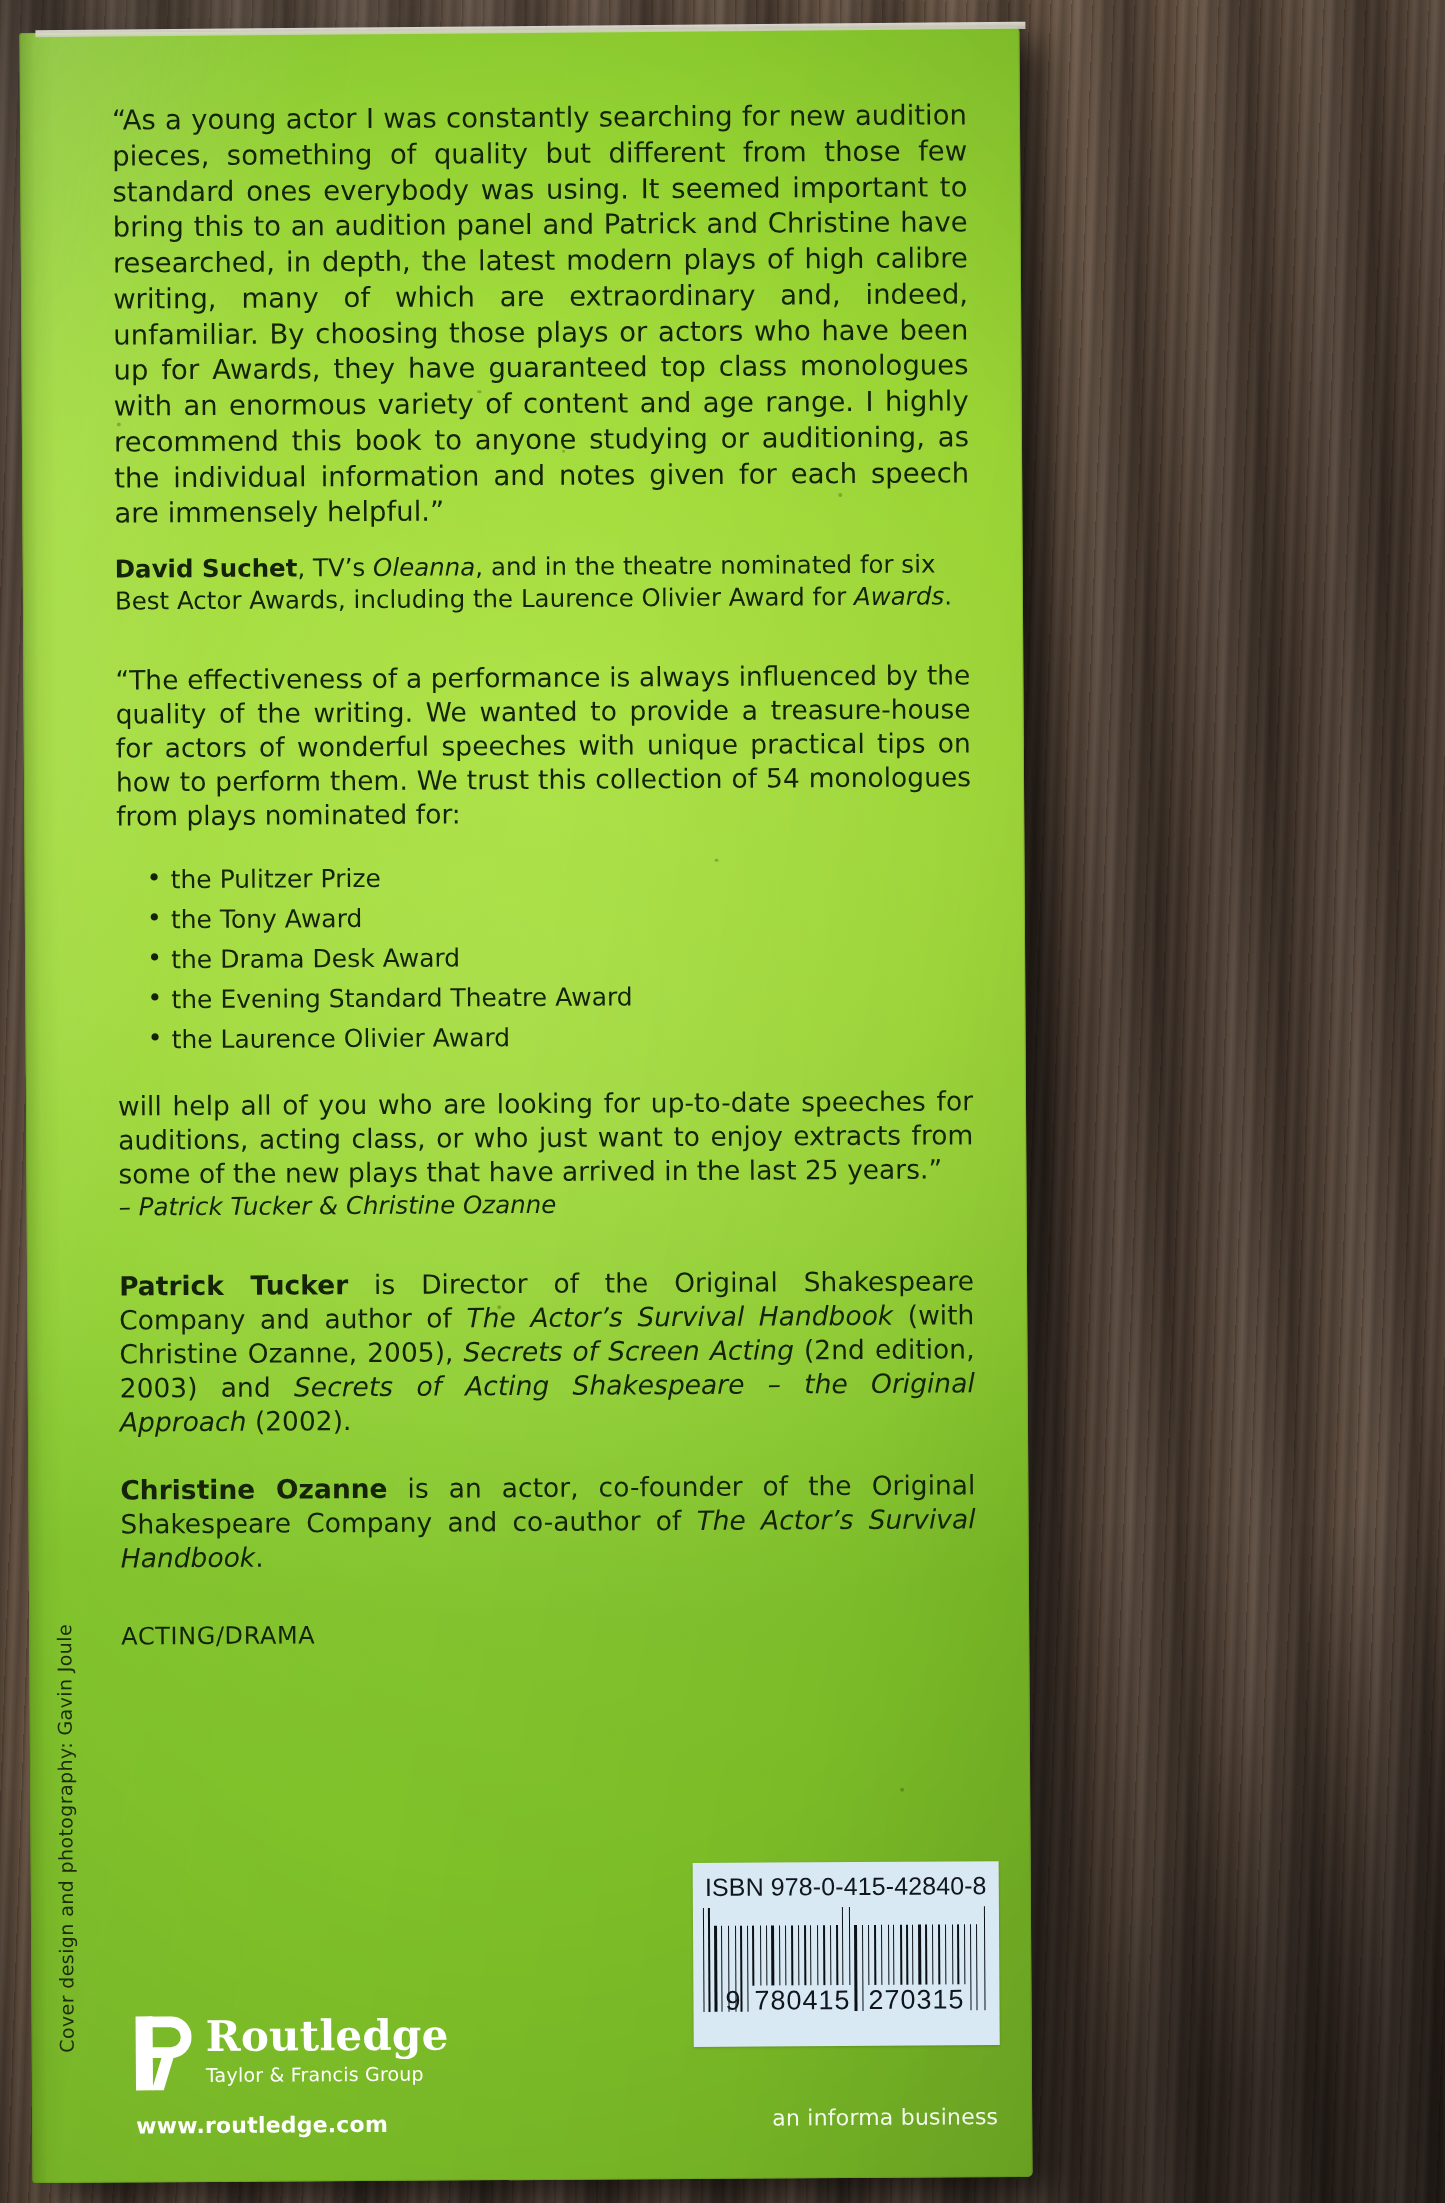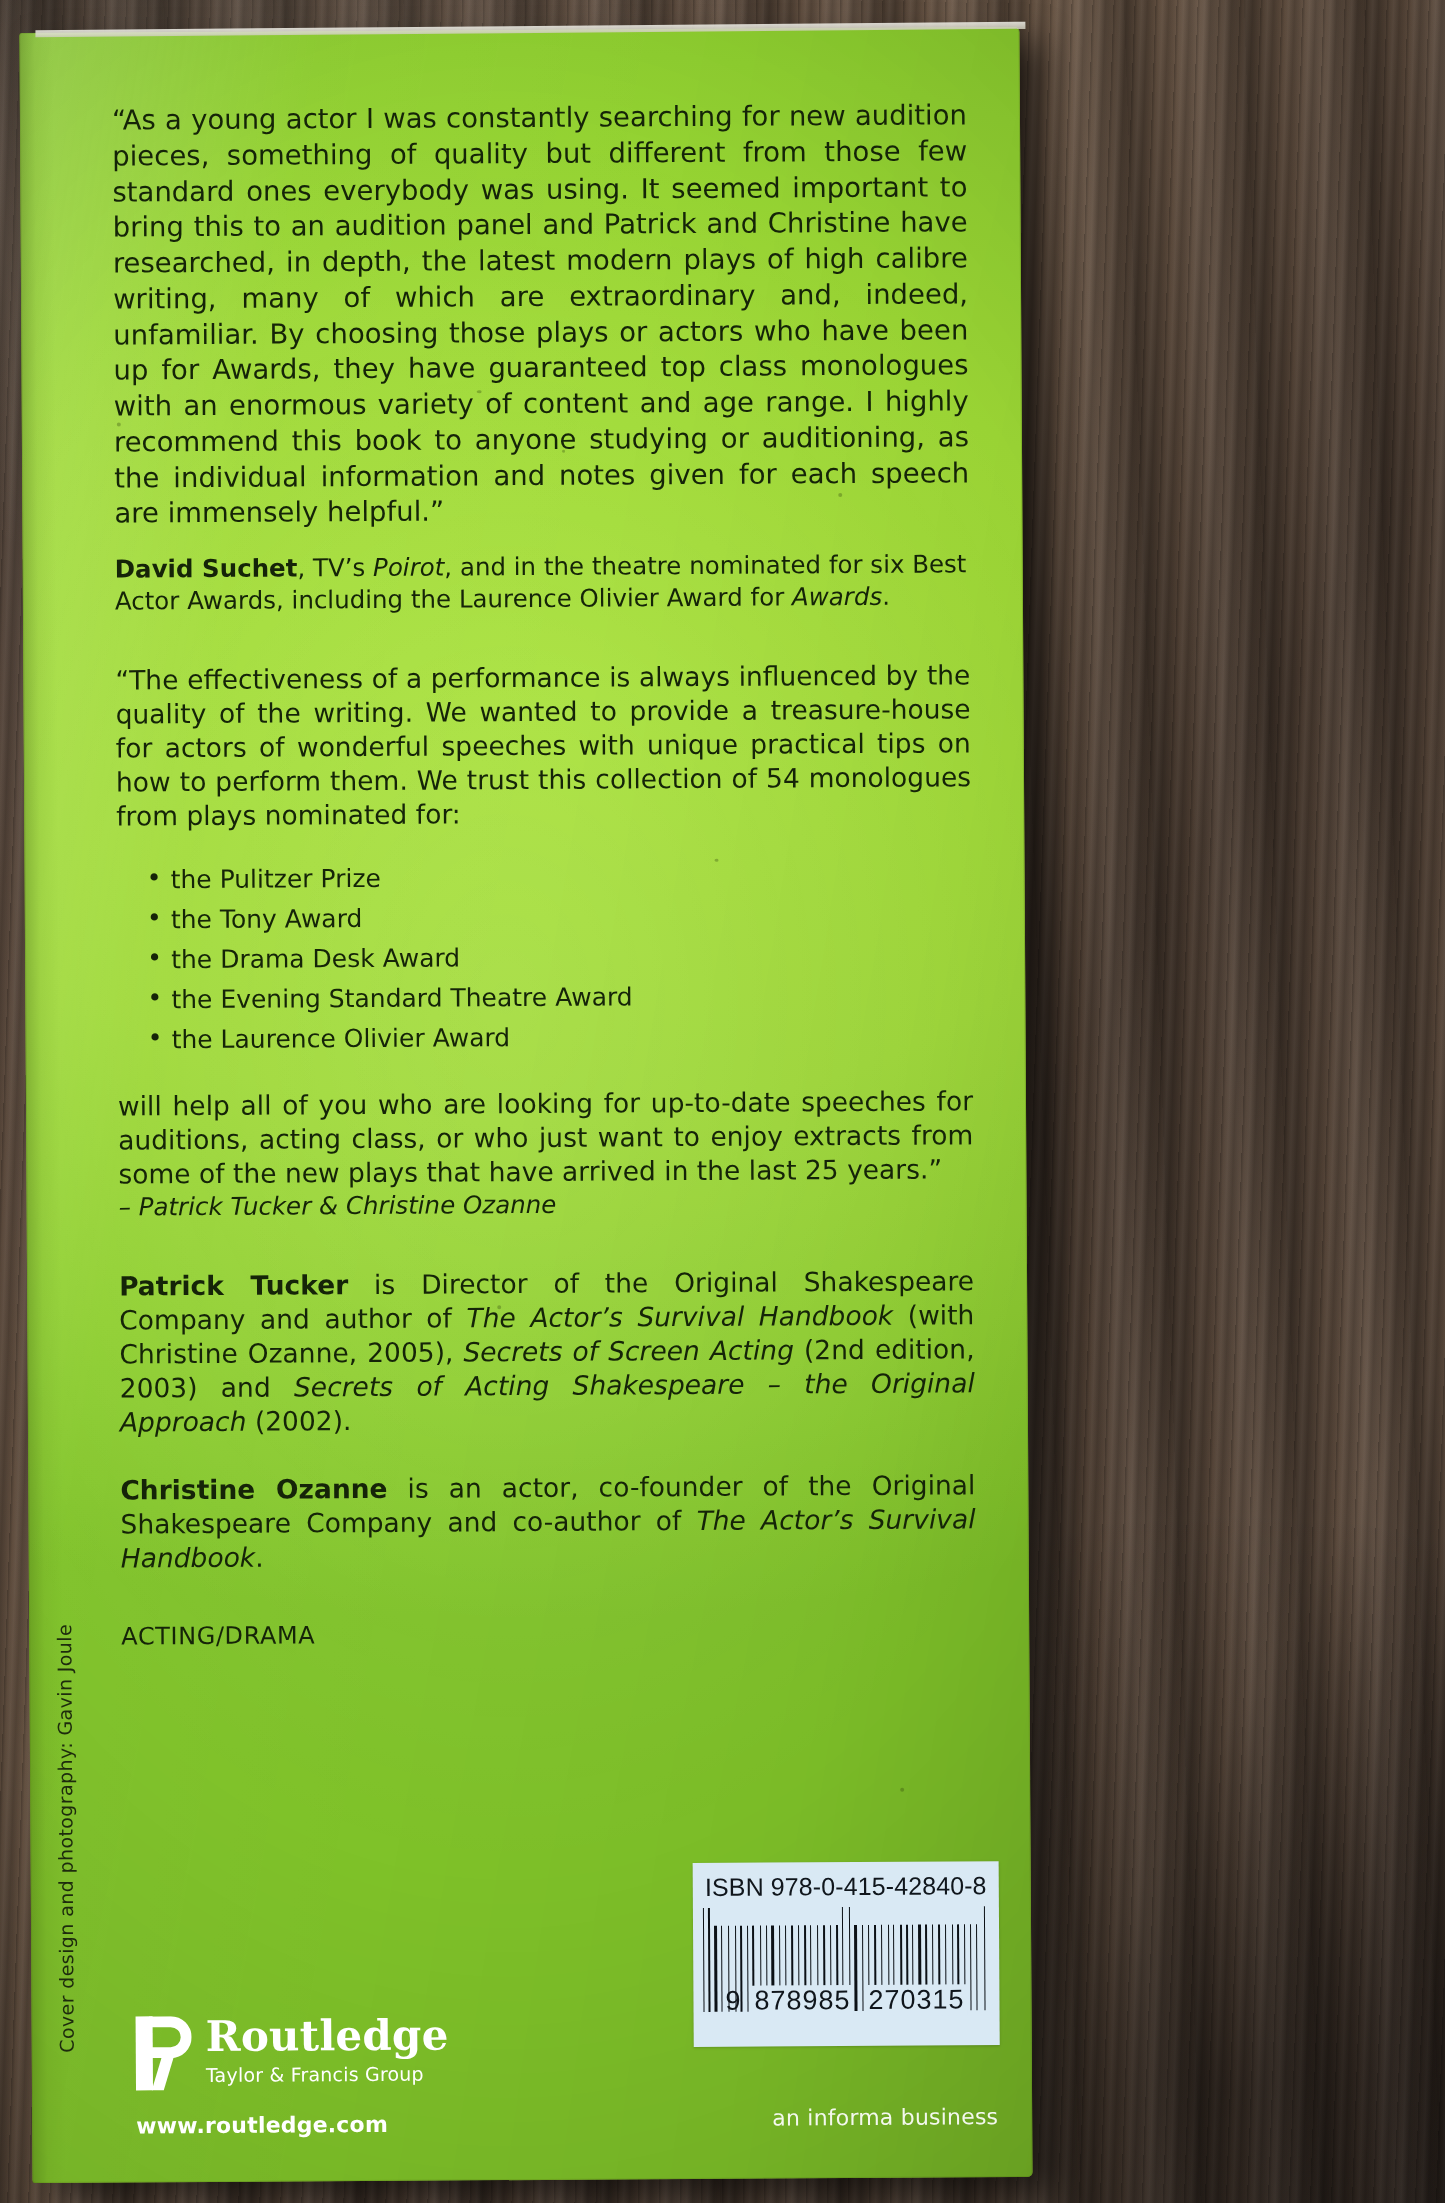--- a/index.html
+++ b/index.html
@@ -316,21 +316,21 @@
   <div class="speck" style="left:470px;top:1275px;width:4px;height:4px;"></div>
   <div class="speck" style="left:120px;top:1520px;width:5px;height:4px;"></div>
   <div class="speck" style="left:870px;top:1760px;width:4px;height:4px;"></div>
 
   <div id="side-credit">Cover design and photography: Gavin Joule</div>
 
   <div id="content">
 
     <p class="para justified quote-lead">“As a young actor I was constantly searching for new audition pieces, something of quality but different from those few standard ones everybody was using. It seemed important to bring this to an audition panel and Patrick and Christine have researched, in depth, the latest modern plays of high calibre writing, many of which are extraordinary and, indeed, unfamiliar. By choosing those plays or actors who have been up for Awards, they have guaranteed top class monologues with an enormous variety of content and age range. I highly recommend this book to anyone studying or auditioning, as the individual information and notes given for each speech are immensely helpful.”</p>
 
-    <p class="para attrib"><span class="bold">David Suchet</span><span>, TV’s </span><span class="ital">Poirot</span><span>, and in the theatre nominated for six Best Actor Awards, including the Laurence Olivier Award for </span><span class="ital">Awards</span><span>.</span></p>
+    <p class="para attrib"><span class="bold">David Suchet</span><span>, TV’s </span><span class="ital">Oleanna</span><span>, and in the theatre nominated for six Best Actor Awards, including the Laurence Olivier Award for </span><span class="ital">Awards</span><span>.</span></p>
 
     <div class="gap-lg"></div>
 
     <p class="para justified">“The effectiveness of a performance is always influenced by the quality of the writing. We wanted to provide a treasure-house for actors of wonderful speeches with unique practical tips on how to perform them. We trust this collection of 54 monologues from plays nominated for:</p>
 
     <div class="gap-md"></div>
 
     <ul class="awards" id="awards-list">
         <li>the Pulitzer Prize</li>
         <li>the Tony Award</li>
@@ -463,20 +463,20 @@
           <span style="width: 4.35px; height: 86px; background: transparent;"></span>
           <span style="width: 2.9px; height: 86px; background: rgb(12, 17, 22);"></span>
           <span style="width: 2.9px; height: 86px; background: transparent;"></span>
           <span style="width: 1.45px; height: 86px; background: rgb(12, 17, 22);"></span>
           <span style="width: 7.25px; height: 104px; background: transparent;"></span>
           <span style="width: 2.9px; height: 104px; background: rgb(12, 17, 22);"></span>
           <span style="width: 1.45px; height: 104px; background: transparent;"></span>
         </div>
       <div id="ean-digits">
         <span class="lead">9</span>
-        <span class="grp">878985</span>
+        <span class="grp">780415</span>
         <span class="sep"></span>
         <span class="grp">270315</span>
       </div>
     </div>
 
   </div>
 </div>
 
 </body></html>

